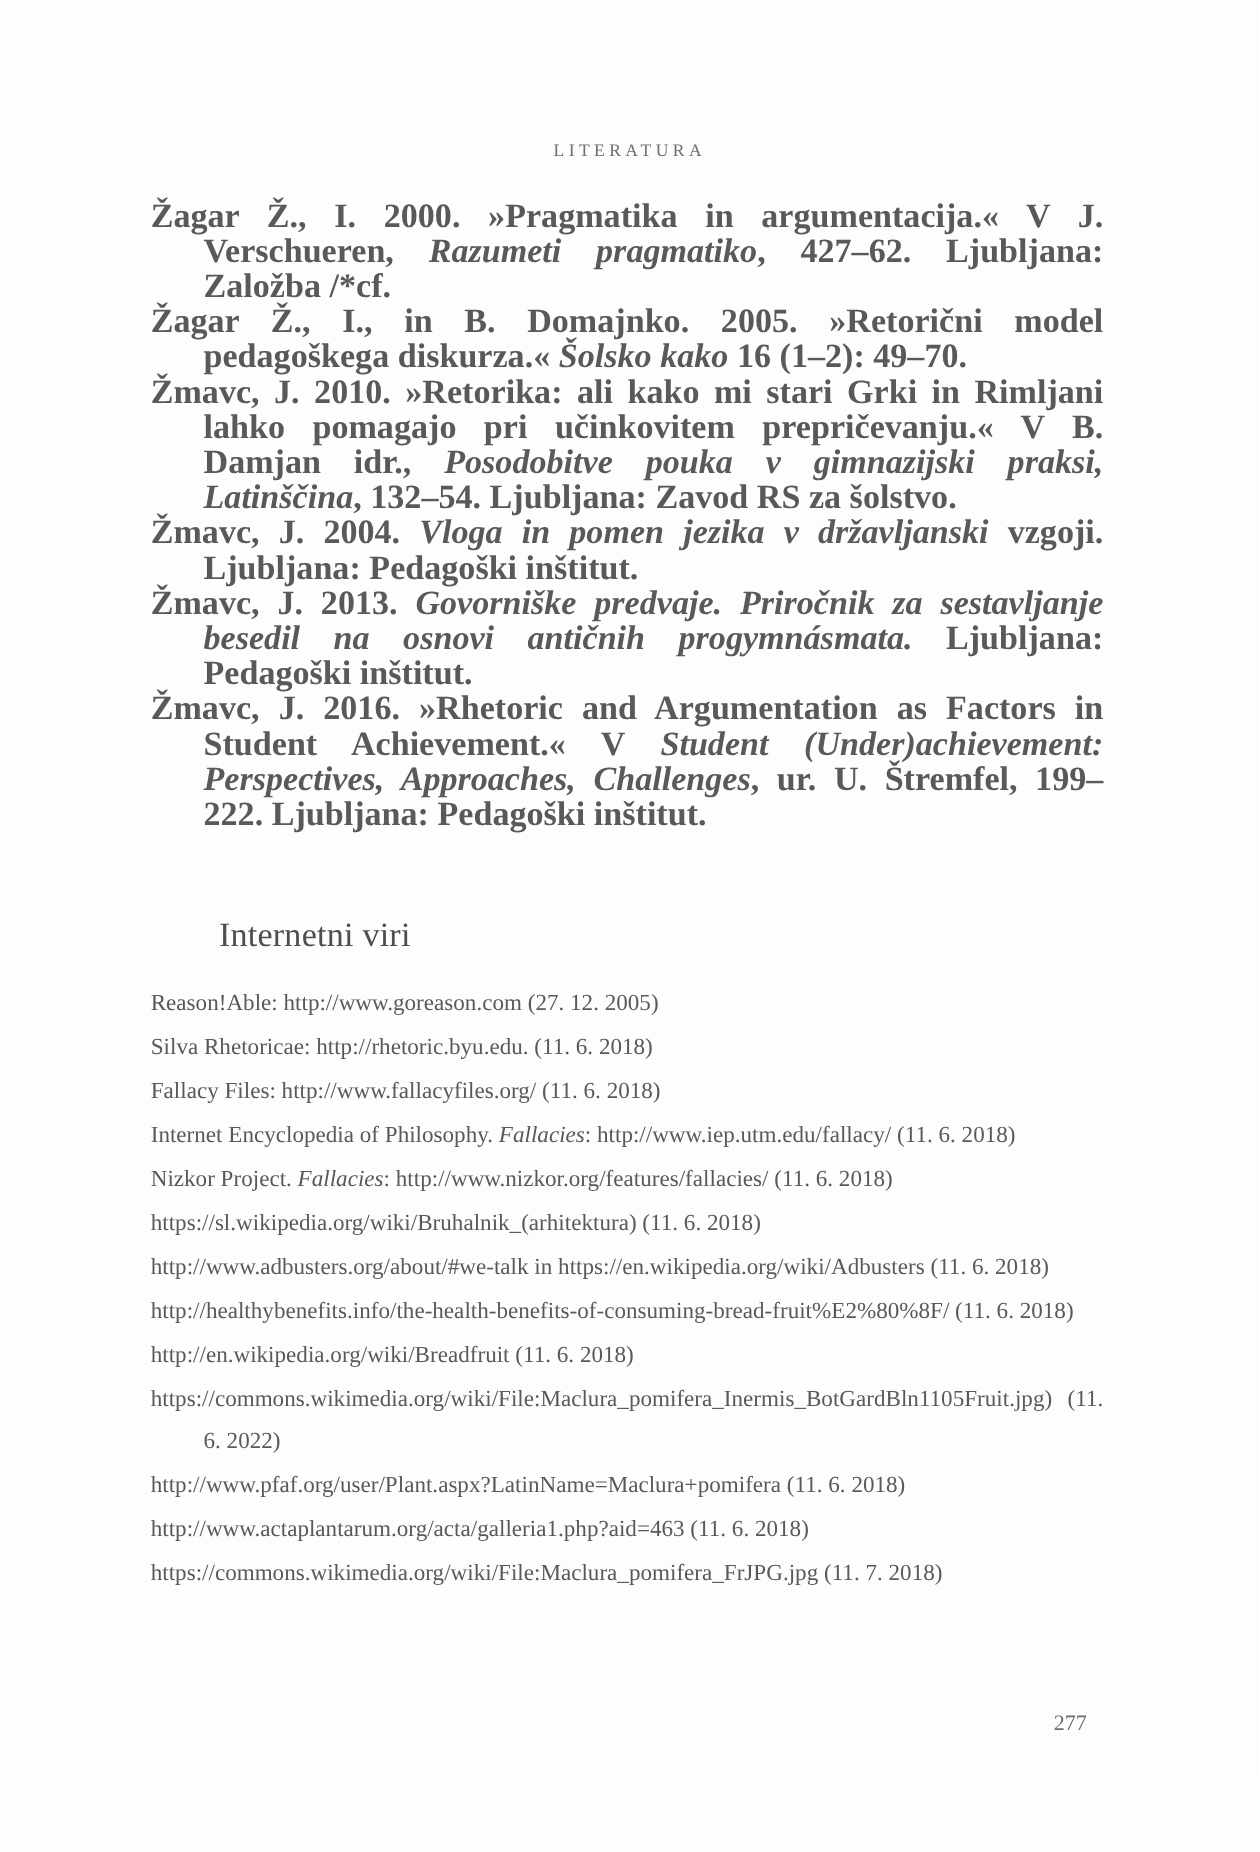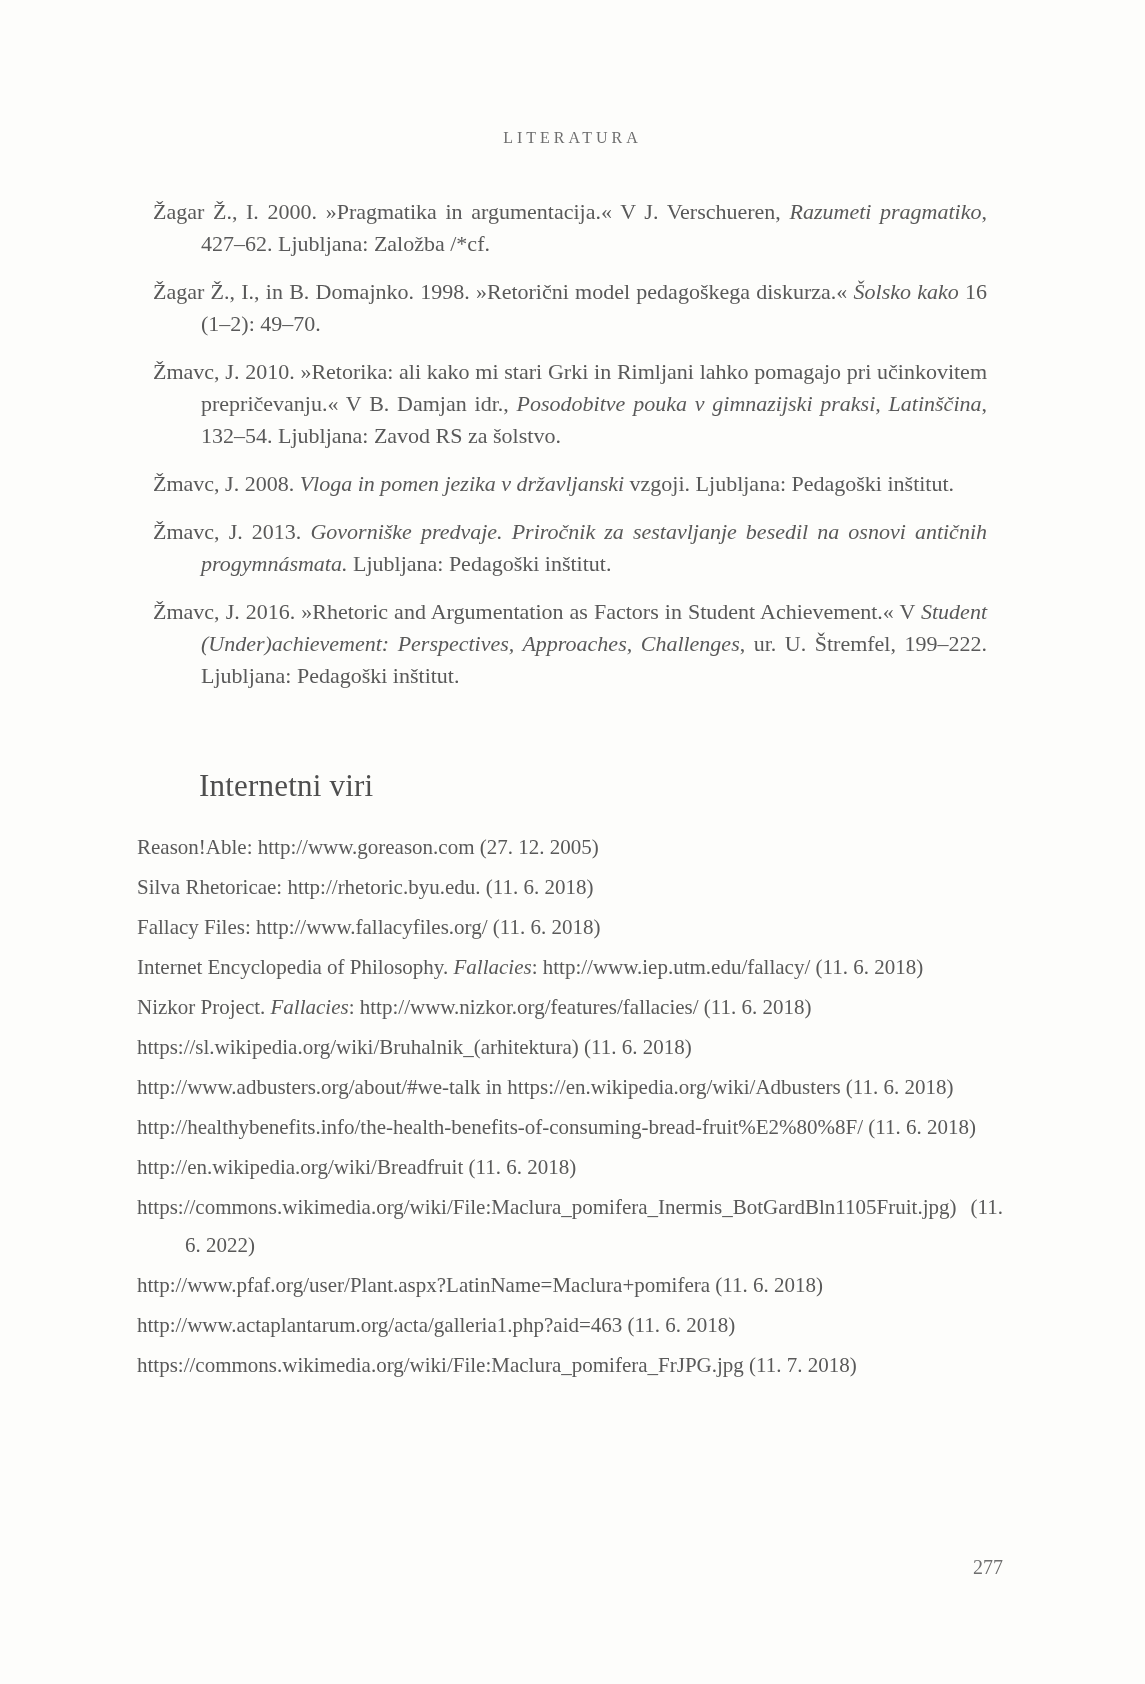--- a/index.html
+++ b/index.html
@@ -26,28 +26,29 @@
     letter-spacing: 4px;
     color: var(--ink-light, #6e6e6e);
   }
   .textblock {
     position: absolute;
     left: 137px;
     top: 180px;
     width: 866px;
   }
   p.ref {
-    font-size: 22px;
+    font-size: 31px;
     line-height: 32px;
-    margin: 16px;
+    margin: 0;
     text-align: justify;
     padding-left: 48px;
     text-indent: -48px;
     overflow-wrap: anywhere;
     color: var(--ink, #595959);
+    font-weight: bold;
   }
   h2.section {
     font-size: 31px;
     line-height: 40px;
     font-weight: 400;
     color: var(--ink-dark, #4e4e4e);
     margin: 74px 0 22px 62px;
     letter-spacing: 0.2px;
   }
   p.net {
@@ -56,40 +57,40 @@
     margin: 0 0 2px 0;
     text-align: justify;
     padding-left: 48px;
     text-indent: -48px;
     overflow-wrap: anywhere;
     color: var(--ink, #595959);
   }
   .page-number {
     position: absolute;
     top: 1556px;
-    left: 137px;
+    left: 122px;
     width: 866px;
     text-align: right;
     font-size: 20px;
     color: var(--ink-light, #6e6e6e);
   }
   i { font-style: italic; }
 </style>
 </head>
 <body>
 
 <div class="page" style="--paper: #fdfdfb; --ink: #595959; --ink-light: #6e6e6e; --ink-dark: #4e4e4e;">
   <div class="running-head">LITERATURA</div>
 
   <div class="textblock">
     <div>
         <p class="ref"><span>Žagar Ž., I. 2000. »Pragmatika in argumentacija.« V J. Verschueren, </span><i>Razumeti pragmatiko</i><span>, 427–62. Ljubljana: Založba /*cf.</span></p>
-        <p class="ref"><span>Žagar Ž., I., in B. Domajnko. 1998. »Retorični model pedagoškega diskurza.« </span><i>Šolsko kako</i><span> 16 (1–2): 49–70.</span></p>
+        <p class="ref"><span>Žagar Ž., I., in B. Domajnko. 2005. »Retorični model pedagoškega diskurza.« </span><i>Šolsko kako</i><span> 16 (1–2): 49–70.</span></p>
         <p class="ref"><span>Žmavc, J. 2010. »Retorika: ali kako mi stari Grki in Rimljani lahko pomagajo pri učinkovitem prepričevanju.« V B. Damjan idr., </span><i>Posodobitve pouka v gimnazijski praksi, Latinščina</i><span>, 132–54. Ljubljana: Zavod RS za šolstvo.</span></p>
-        <p class="ref"><span>Žmavc, J. 2008. </span><i>Vloga in pomen jezika v državljanski</i><span> vzgoji. Ljubljana: Pedagoški inštitut.</span></p>
+        <p class="ref"><span>Žmavc, J. 2004. </span><i>Vloga in pomen jezika v državljanski</i><span> vzgoji. Ljubljana: Pedagoški inštitut.</span></p>
         <p class="ref"><span>Žmavc, J. 2013. </span><i>Govorniške predvaje. Priročnik za sestavljanje besedil na osnovi antičnih progymnásmata.</i><span> Ljubljana: Pedagoški inštitut.</span></p>
         <p class="ref"><span>Žmavc, J. 2016. »Rhetoric and Argumentation as Factors in Student Achievement.« V </span><i>Student (Under)achievement: Perspectives, Approaches, Challenges</i><span>, ur. U. Štremfel, 199–222. Ljubljana: Pedagoški inštitut.</span></p>
       </div>
 
     <h2 class="section">Internetni viri</h2>
 
     <div>
         <p class="net"><span>Reason!Able: http://www.goreason.com (27. 12. 2005)</span></p>
         <p class="net"><span>Silva Rhetoricae: http://rhetoric.byu.edu. (11. 6. 2018)</span></p>
         <p class="net"><span>Fallacy Files: http://www.fallacyfiles.org/ (11. 6. 2018)</span></p>

